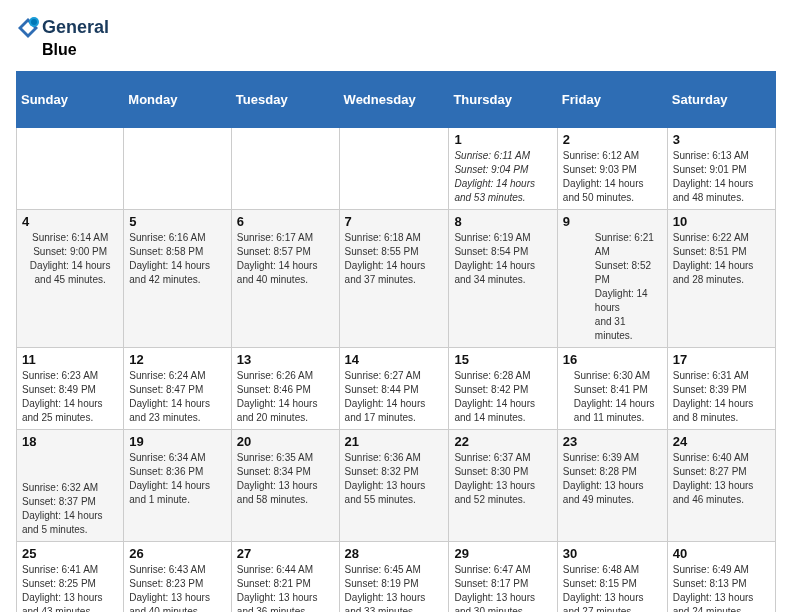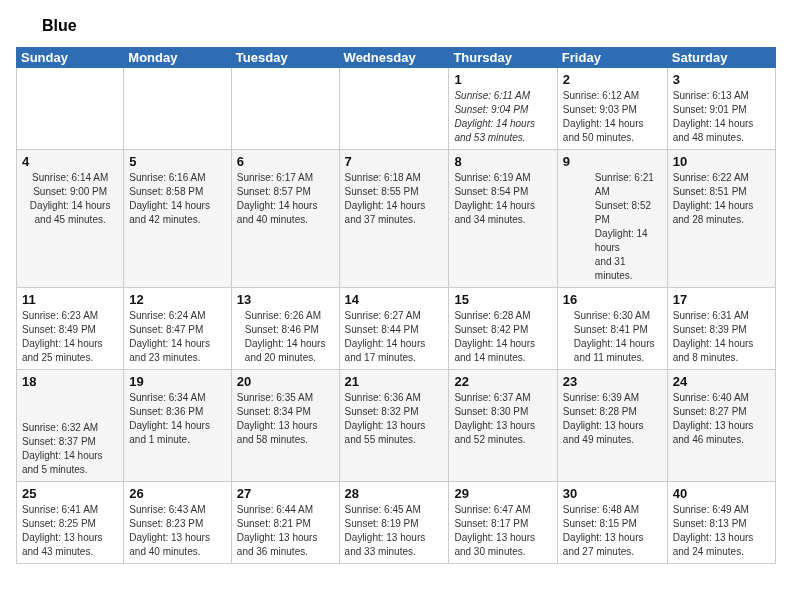--- a/index.html
+++ b/index.html
@@ -3,33 +3,42 @@
   <meta charset="utf-8">
   <style>
     * { box-sizing: border-box; margin: 0; padding: 0; }
     body { font-family: Arial, sans-serif; background: #fff; width: 792px; min-height: 612px; padding: 16px; }
     .header { display: flex; justify-content: space-between; align-items: flex-start; margin-bottom: 12px; }
     .logo { display: flex; align-items: center; }
     .title-block { text-align: right; }
     .main-title { font-size: 36px; font-weight: bold; color: #222; }
     .subtitle { font-size: 16px; color: #444; }
     table { width: 100%; border-collapse: collapse; }
-    thead th { background: #2e6db4; color: #fff; font-size: 13px; font-weight: bold; padding: 2px 4px; text-align: left; border: 1px solid #2e6db4; }
+    thead th { background: #2e6db4; color: #fff; font-size: 13px; font-weight: bold; padding: 20px 4px; text-align: left; border: 1px solid #2e6db4; }
     tbody td { border: 1px solid #ccc; padding: 4px 5px; vertical-align: top; font-size: 10.5px; color: #222; background: #fff; min-height: 80px; width: 113px; }
     tbody tr:nth-child(even) td { background: #f5f5f5; }
     .day-num { font-size: 13px; font-weight: bold; margin-bottom: 2px; color: #111; }
     .day-info { font-size: 10px; color: #333; line-height: 1.4; }
     .empty { background: #fff !important; }
   </style>
 </head>
 <body>
 
 <div class="header">
   <div class="logo">
   <div style="display:flex;flex-direction:column;line-height:1.2;">
+    <div style="display:flex;align-items:center;">
+      <svg width="24" height="24" viewBox="0 0 24 24" style="margin-right:2px;">
+        <path d="M12 2 L22 12 L12 22 L2 12 Z" fill="#2e6db4"></path>
+        <path d="M12 6 L18 12 L12 18 L6 12 Z" fill="white"></path>
+        <circle cx="18" cy="6" r="5" fill="#1a9cd8"></circle>
+        <circle cx="18" cy="6" r="3" fill="#0077b6"></circle>
+      </svg>
+      <span style="font-size:18px;font-weight:bold;color:#1a3a5c;">General</span>
+    </div>
     <span style="font-size:16px;font-weight:bold;color:#000000;margin-left:26px;">Blue</span>
   </div>
 </div>
   <div class="title-block">
     <div class="main-title"></div>
     <div class="subtitle"></div>
   </div>
 </div>
 
 <table>
@@ -133,21 +142,21 @@
         </td>
         <td>
           <div class="day-num">12</div>
           <div class="day-info" style="white-space: pre-line;">Sunrise: 6:24 AM
 Sunset: 8:47 PM
 Daylight: 14 hours
 and 23 minutes.</div>
         </td>
         <td>
           <div class="day-num">13</div>
-          <div class="day-info" style="white-space: pre-line; margin-left: 8px;">Sunrise: 6:26 AM
+          <div class="day-info" style="white-space: pre-line;">Sunrise: 6:26 AM
 Sunset: 8:46 PM
 Daylight: 14 hours
 and 20 minutes.</div>
         </td>
         <td>
           <div class="day-num">14</div>
           <div class="day-info" style="white-space: pre-line;">Sunrise: 6:27 AM
 Sunset: 8:44 PM
 Daylight: 14 hours
 and 17 minutes.</div>

